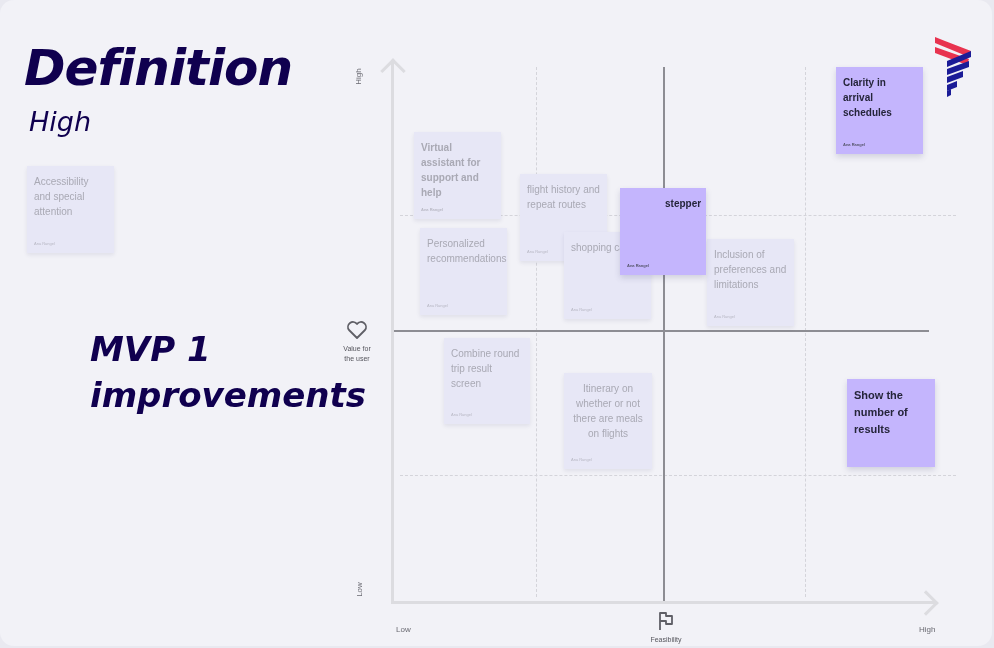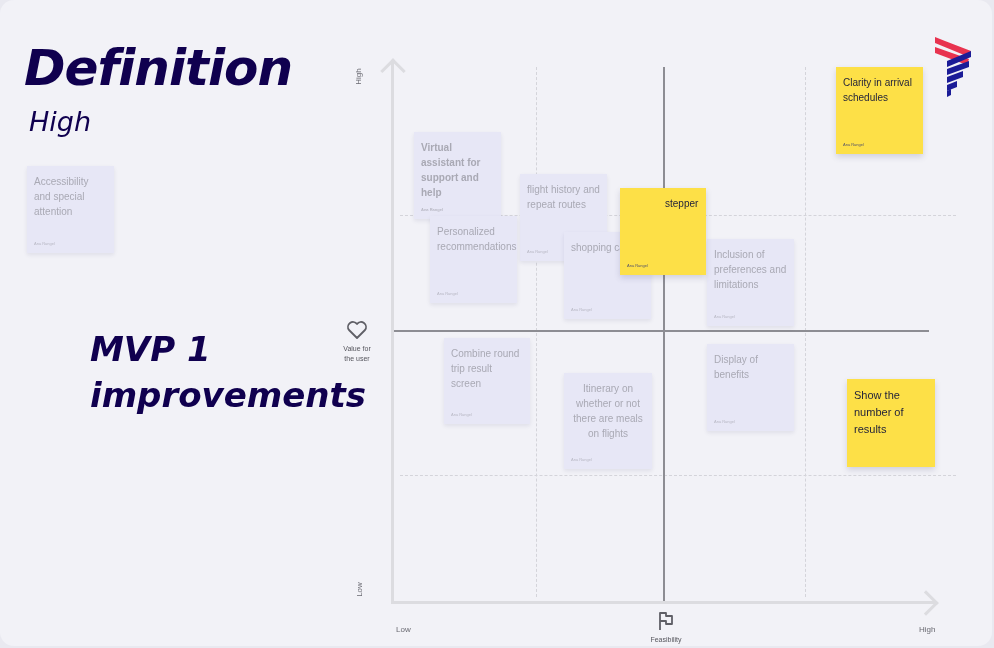--- a/index.html
+++ b/index.html
@@ -31,21 +31,21 @@
     font-style:italic; font-weight:bold;
     font-size:34px; line-height:46px; color:#10004f;margin-left:40px;
   }
   .note {
     position:absolute; box-sizing:border-box;
     padding:8px 7px 0 7px;
     font-size:10px; line-height:15px;
     box-shadow:0 2px 4px rgba(60,60,110,0.10);
   }
   .note.faded { background:#e7e7f6; color:#a9a9b4; }
-  .note.active { background:#fde047; color:#25253a; box-shadow:0 3px 6px rgba(60,60,110,0.18); }
+  .note.active { background:#c4b5fd; color:#25253a; box-shadow:0 3px 6px rgba(60,60,110,0.18);font-weight:bold; }
   .note .author {
     position:absolute; left:7px; bottom:7px;
     font-size:4px; line-height:5px; color:#b8b8c4;
   }
   .note.active .author { color:#55556a; }
   .axis-v {
     position:absolute; left:391px; top:62px; width:3px; height:542px; background:#dcdce0;
   }
   .axis-h {
     position:absolute; left:391px; top:601px; width:544px; height:3px; background:#dcdce0;
@@ -125,21 +125,21 @@
   <div class="note faded" style="left:414px; top:132px; width:87px; height:87px;font-weight:bold;">
     <span>Virtual assistant for support and help</span>
     <div class="author">Ana Rangel</div>
   </div>
 
   <div class="note faded" style="left:520px; top:174px; width:87px; height:87px;">
     <span>flight history and repeat routes</span>
     <div class="author">Ana Rangel</div>
   </div>
 
-  <div class="note faded" style="left:420px; top:216px; width:87px; height:87px;margin-left:10px;">
+  <div class="note faded" style="left:420px; top:228px; width:87px; height:87px;">
     <span>Personalized recommendations</span>
     <div class="author">Ana Rangel</div>
   </div>
 
   <div class="note faded" style="left:564px; top:232px; width:87px; height:87px; overflow:hidden;">
     <span>shopping ca</span>
     <div class="author">Ana Rangel</div>
   </div>
 
   <div class="note faded" style="left:707px; top:239px; width:87px; height:87px;">
@@ -160,22 +160,18 @@
   <div class="note faded" style="left:444px; top:338px; width:86px; height:86px;">
     <span>Combine round trip result screen</span>
     <div class="author">Ana Rangel</div>
   </div>
 
   <div class="note faded" style="left:564px; top:373px; width:88px; height:96px;text-align:center;">
     <span>Itinerary on whether or not there are meals on flights</span>
     <div class="author">Ana Rangel</div>
   </div>
 
-  <div class="note faded" style="left:707px; top:344px; width:87px; height:87px;">
-    <span>Display of benefits</span>
-    <div class="author">Ana Rangel</div>
-  </div>
 
   <div class="note active" style="left:847px; top:379px; width:88px; height:88px; font-size:11px; line-height:17px;">
     <span>Show the number of results</span>
   </div>
 
 </div>
 
 </body></html>

